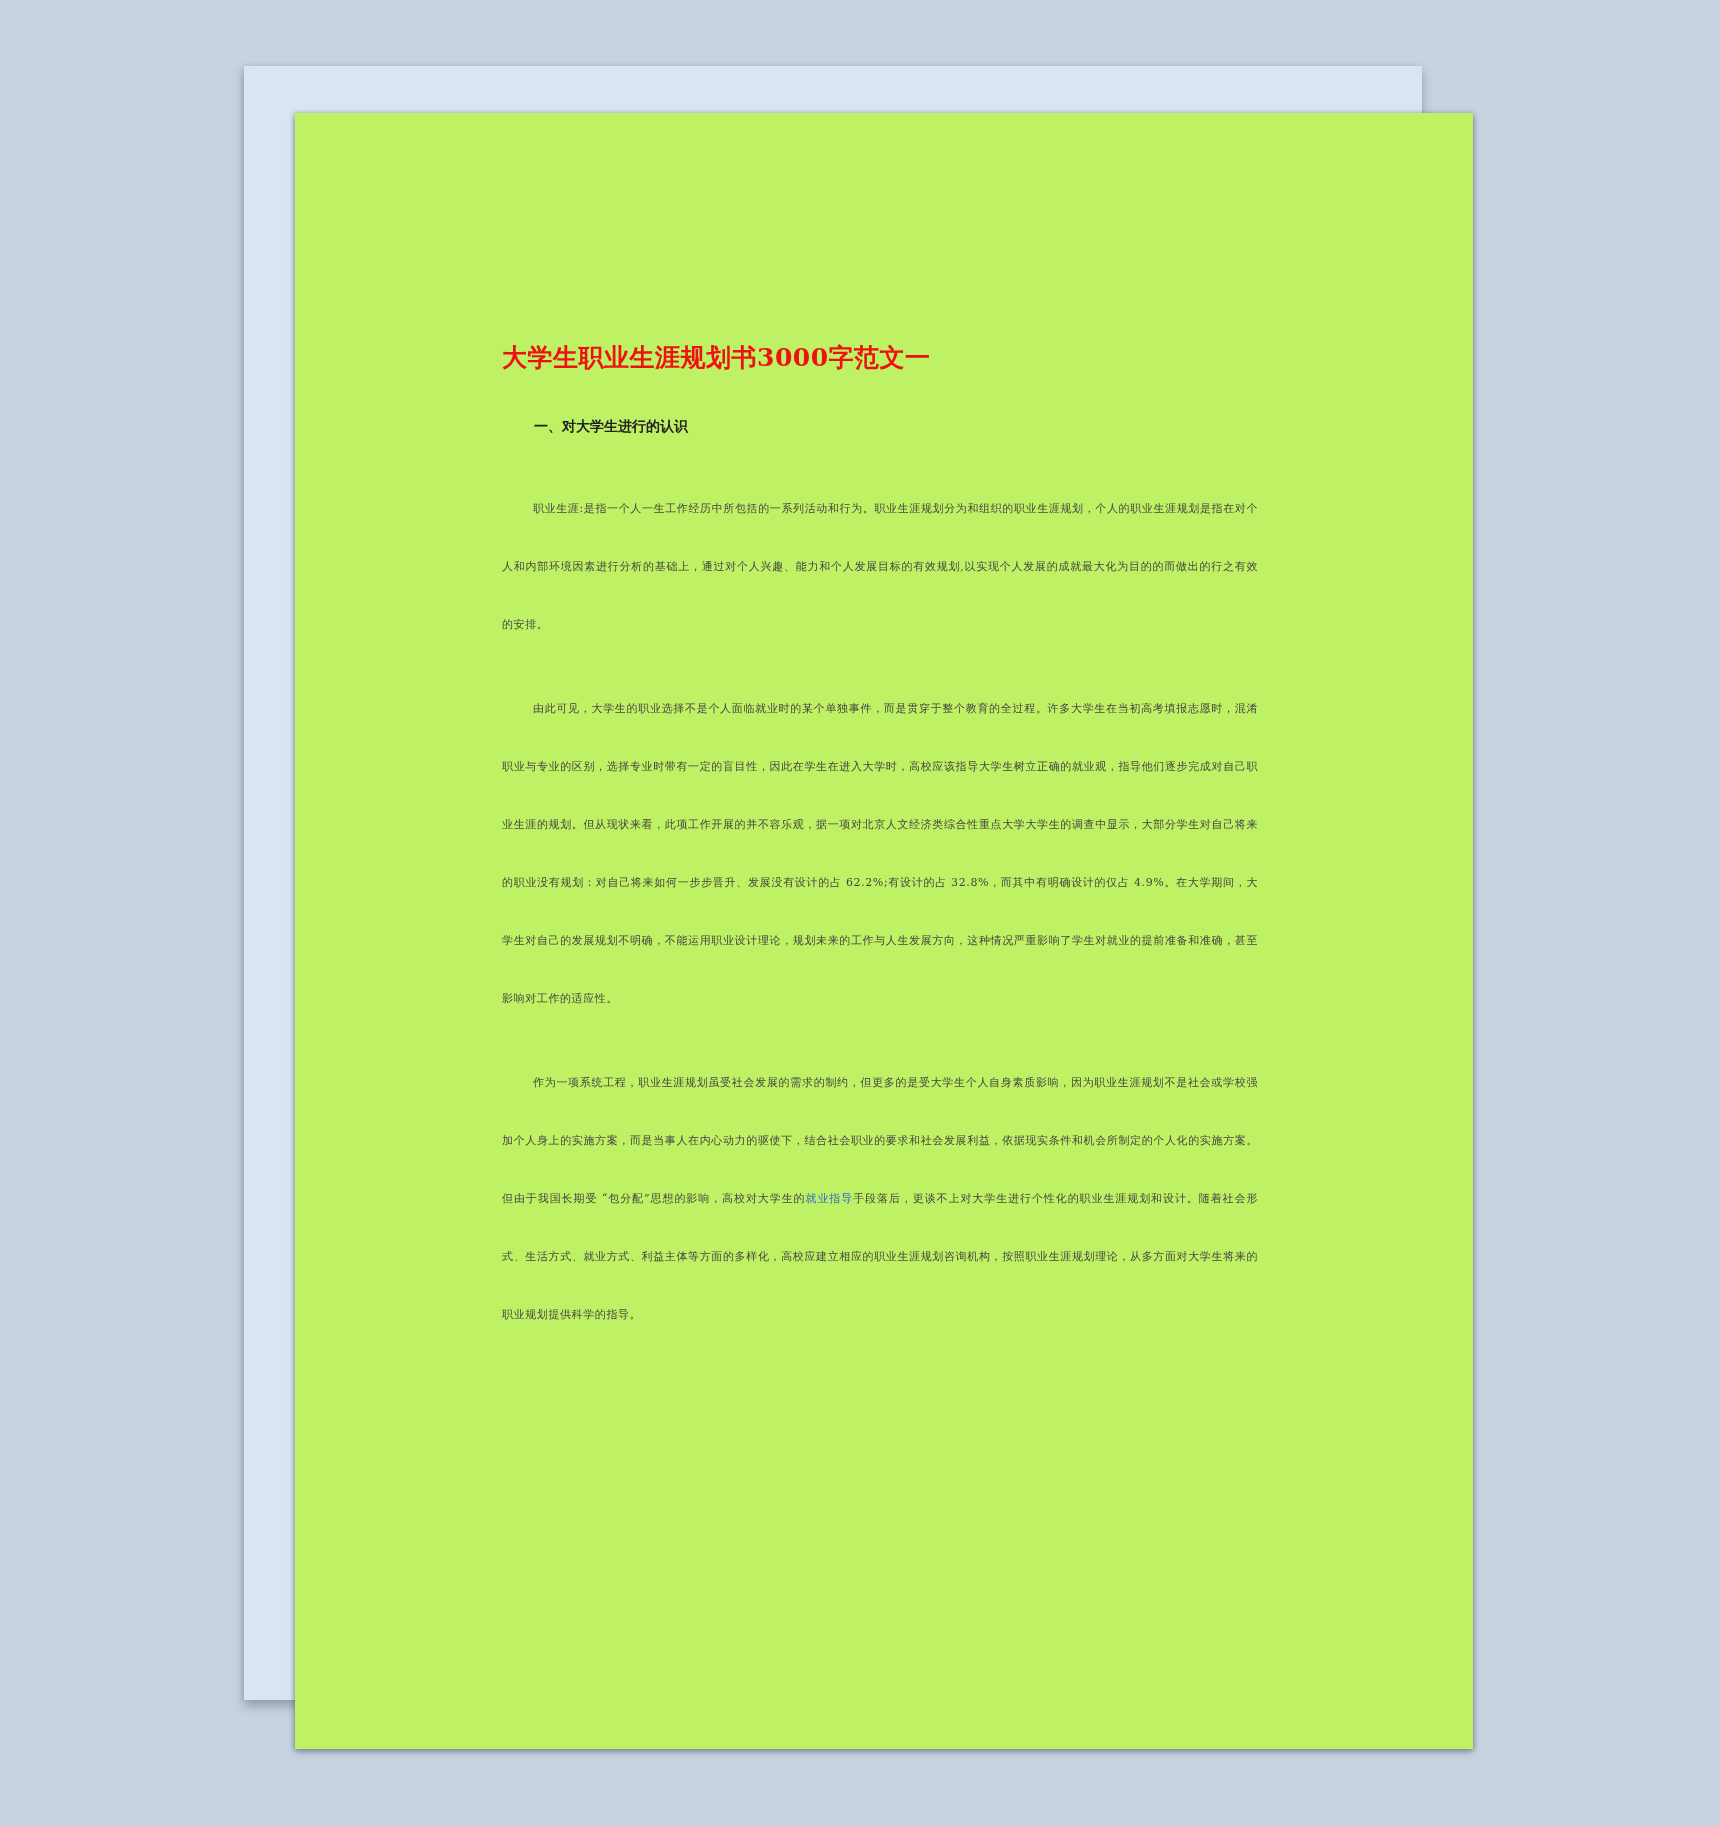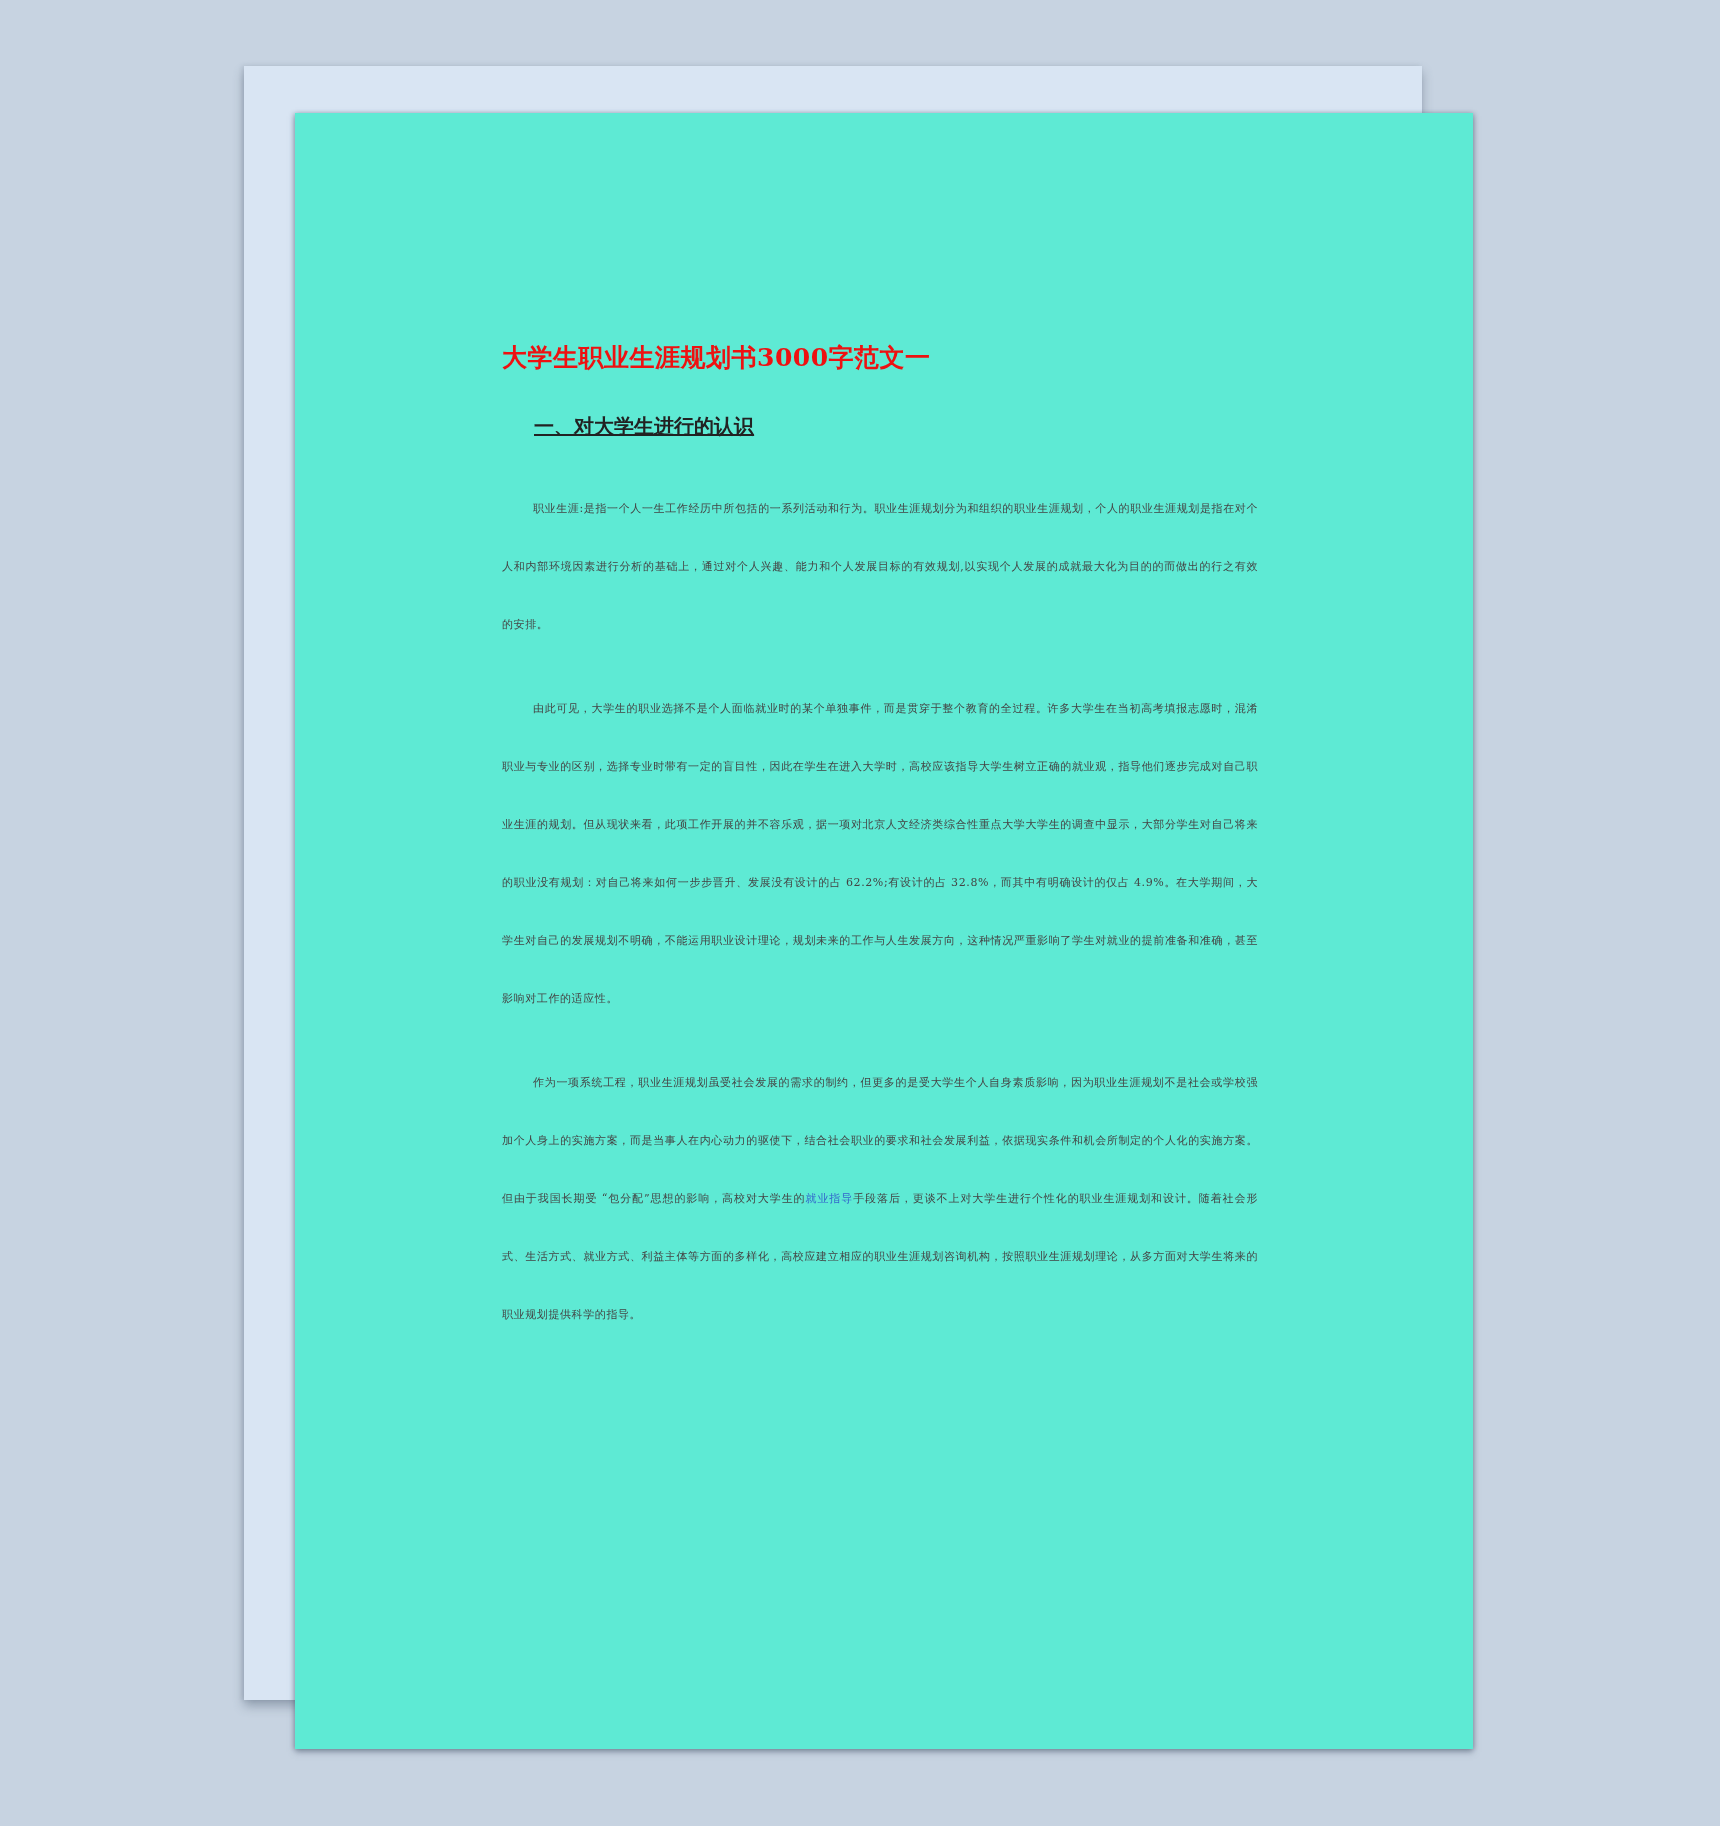--- a/index.html
+++ b/index.html
@@ -22,45 +22,44 @@
     height: 1634px;
     background: #d9e5f3;
     box-shadow: 0 6px 10px rgba(80, 95, 115, 0.45), -2px 0 4px rgba(80,95,115,0.15);
   }
   .front-page {
     position: absolute;
     left: 295px;
     top: 113px;
     width: 1178px;
     height: 1636px;
-    background: #5eead4;
+    background: #bef264;
     box-shadow: 0 3px 6px rgba(80, 95, 115, 0.55), -2px 0 4px rgba(80,95,115,0.2), 2px 0 4px rgba(80,95,115,0.2);
   }
   .content {
     position: absolute;
     left: 207px;
     top: 225px;
     width: 756px;
   }
   .doc-title {
     color: #ee1111;
     font-size: 25px;
     font-weight: bold;
     line-height: 40px;
     margin: 0 0 34px 0;
     letter-spacing: 0.5px;
   }
   .section-heading {
     color: #222222;
-    font-size: 20px;
+    font-size: 14px;
     font-weight: bold;
     text-indent: 32px;
     line-height: 28px;
     margin: 0 0 40px 0;
-    text-decoration: underline;
   }
   .para {
     color: #444444;
     font-size: 11px;
     line-height: 58px;
     text-indent: 31px;
     text-align: justify;
     margin: 0 0 26px 0;
     letter-spacing: 0.6px;
   }

